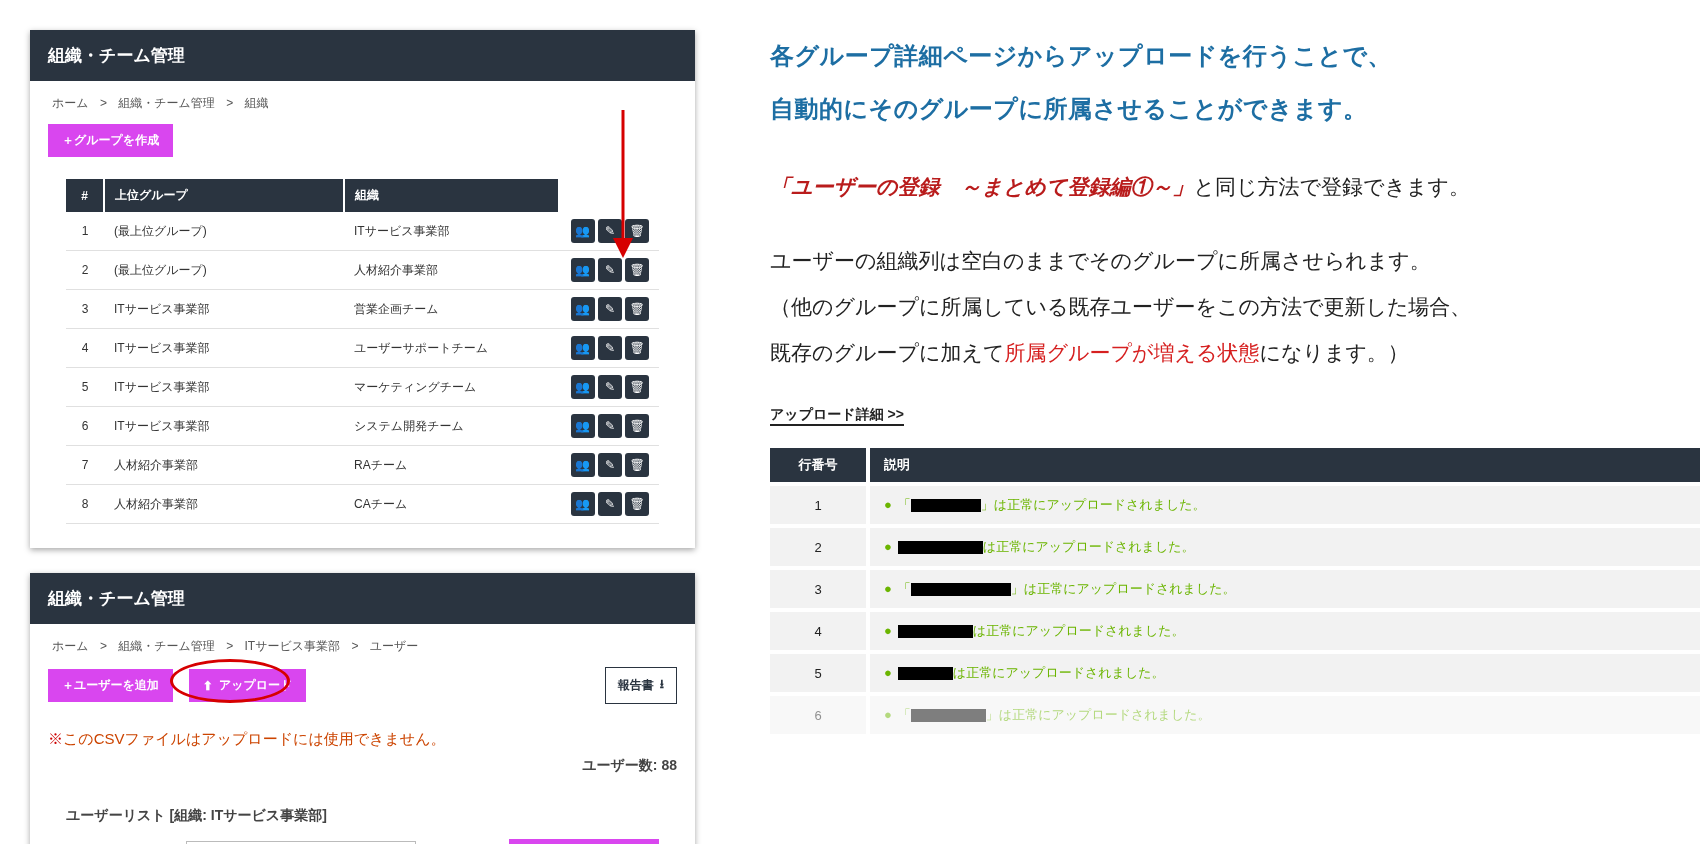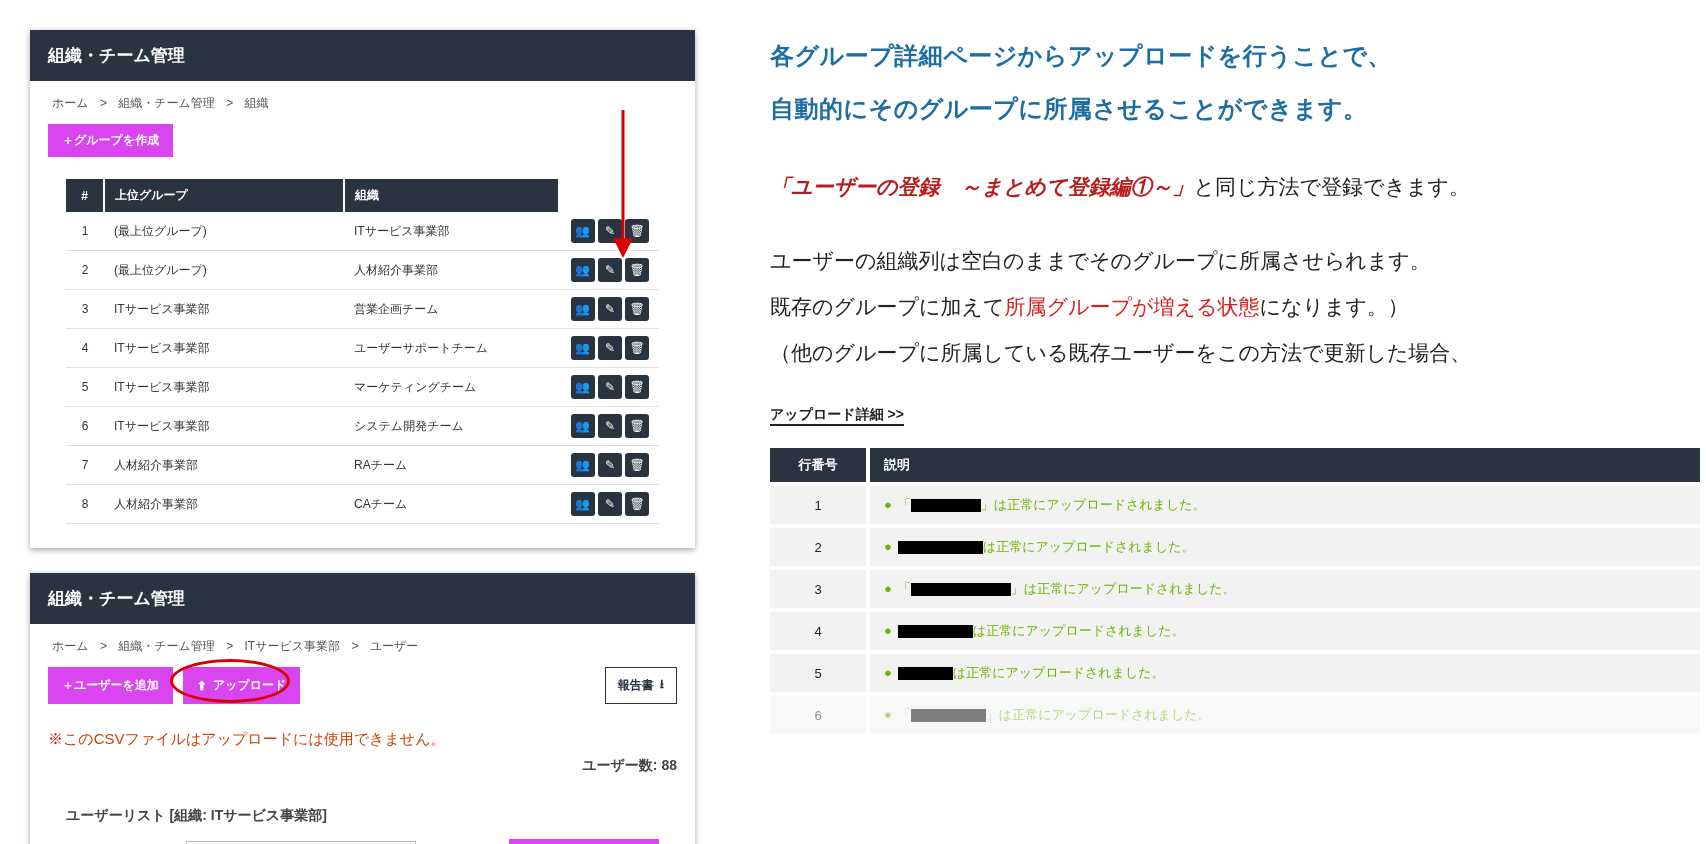--- a/index.html
+++ b/index.html
@@ -96,21 +96,21 @@
   }
   .bold { font-weight: 400; }
 
   
   .red-arrow {
     position: absolute;
     pointer-events: none;
   }
 
   
-  .top-actions { display: flex; gap: 10px; }
+  .top-actions { display: flex; align-items: center; gap: 16px; }
   .report-right { margin-left: auto; }
   .csv-note { color: #c40; font-size: 15px; margin-top: 26px; }
   .csv-note span { color: #c00; }
   .user-count { text-align: right; font-size: 14px; font-weight: 700; margin-top: 8px; }
   .upload-circle {
     position: absolute;
     width: 120px; height: 44px;
     border: 3px solid #d60000;
     border-radius: 50% / 50%;
     pointer-events: none;
@@ -331,24 +331,24 @@
 
   <div style="height:28px;"></div>
 
   <div class="desc-line">
     <span class="blue-quote">「ユーザーの登録　～まとめて登録編①～」</span><span>と同じ方法で登録できます。</span>
   </div>
 
   <div style="height:28px;"></div>
 
   <div class="desc-line">ユーザーの組織列は空白のままでそのグループに所属させられます。</div>
+  <div class="desc-line">（他のグループに所属している既存ユーザーをこの方法で更新した場合、</div>
   <div class="desc-line">
     <span>既存のグループに加えて</span><span class="red-inline">所属グループが増える状態</span><span>になります。）</span>
   </div>
-  <div class="desc-line">（他のグループに所属している既存ユーザーをこの方法で更新した場合、</div>
 
   <div style="height:10px;"></div>
   <span class="upload-detail-link">アップロード詳細 &gt;&gt;</span>
 
   <table class="log-table" style="margin-top:8px;">
     <thead>
       <tr>
         <th class="rownum">行番号</th>
         <th>説明</th>
       </tr>

